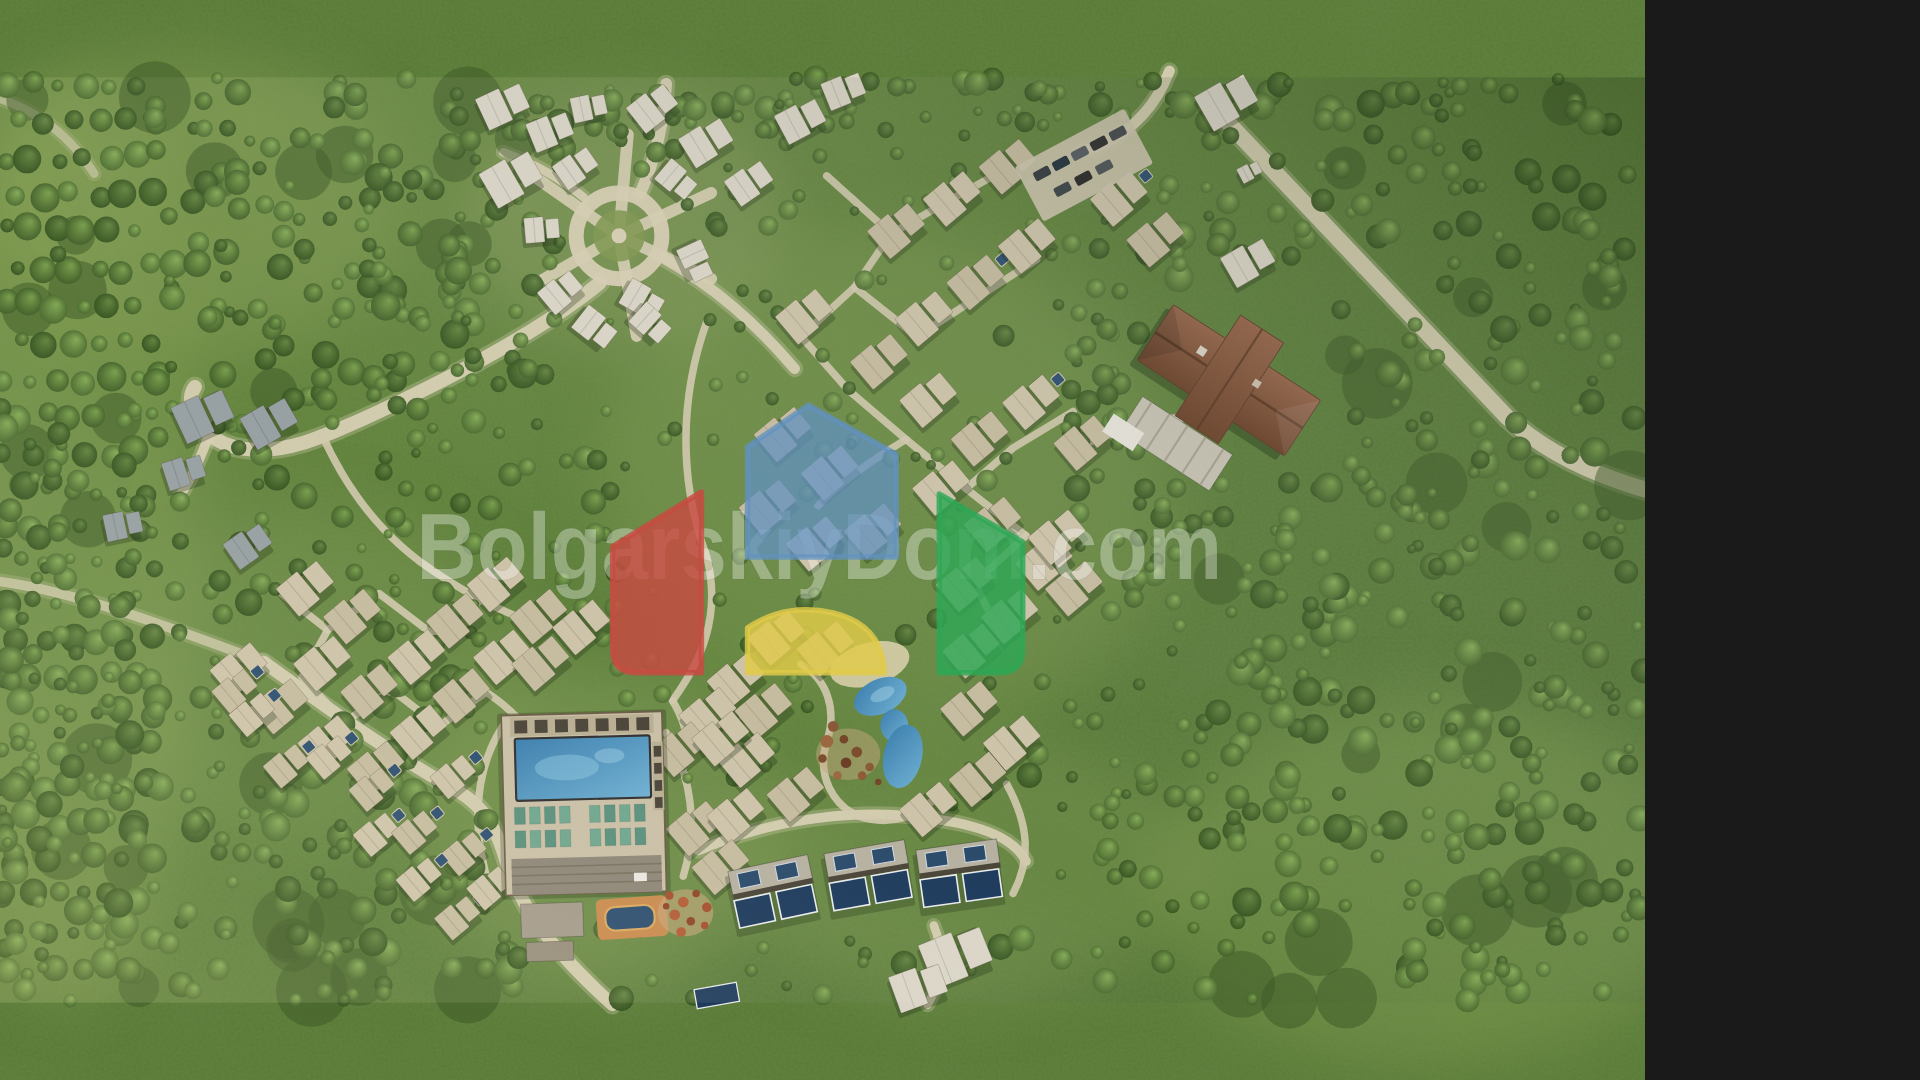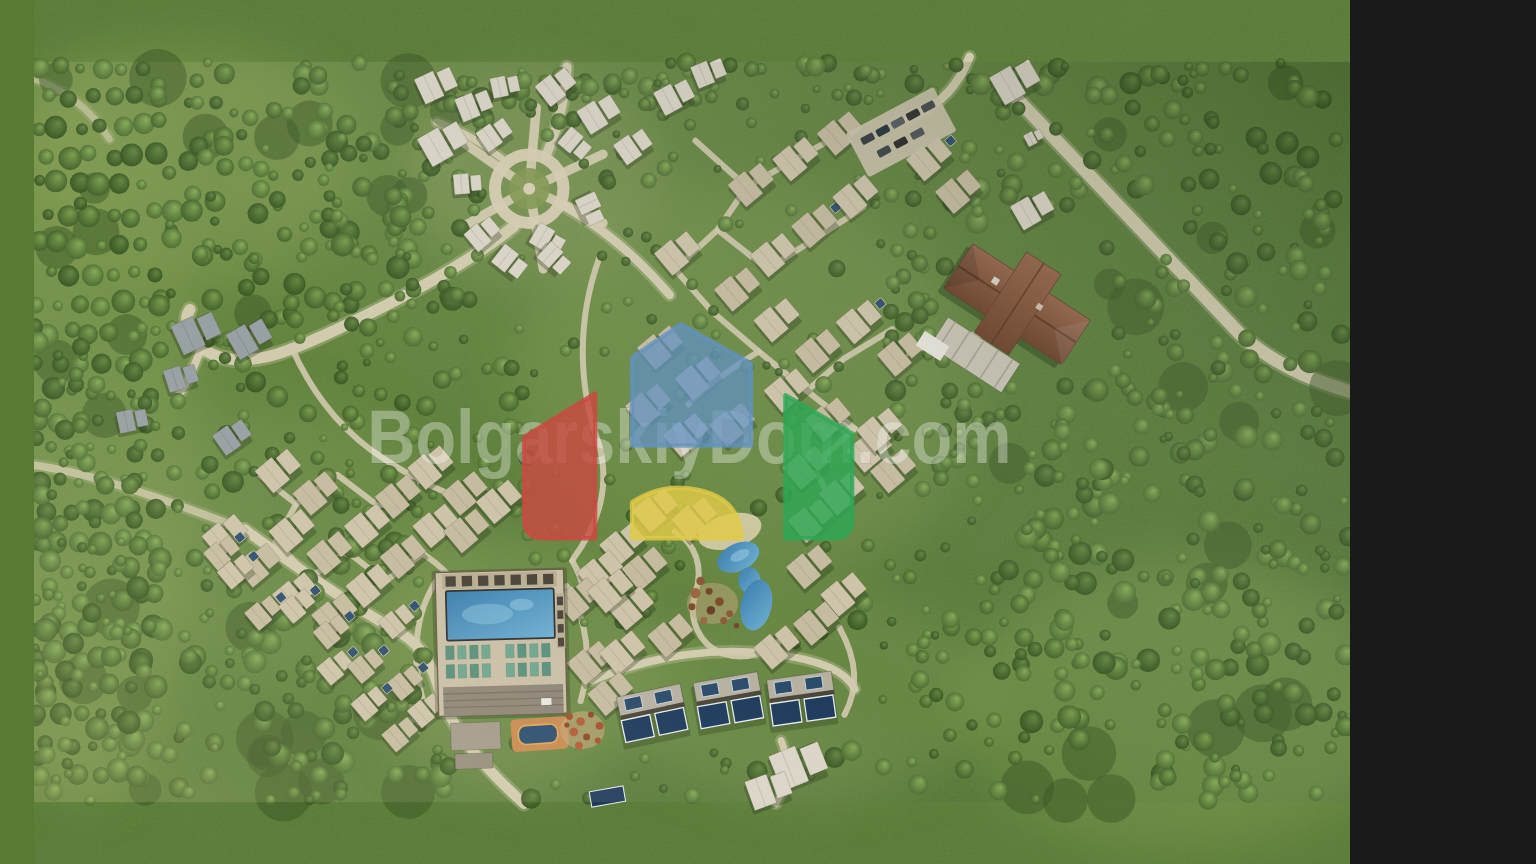--- a/index.html
+++ b/index.html
@@ -1,16 +1,16 @@
 <!DOCTYPE html>
 <html><head>
 <meta charset="utf-8">
 <style>
   html,body{margin:0;padding:0;background:#1a1a1a;}
-  .canvas{position:relative;width:1316px;height:864px;overflow:hidden;background:#587a33;padding-left:34px;}
+  .canvas{position:relative;width:1316px;height:864px;overflow:hidden;background:#587a33;}
   svg{display:block;width:100%;height:100%;}
   #wm-text{font-family:"Liberation Sans","DejaVu Sans",sans-serif;font-weight:bold;}
 </style>
 </head>
 <body>
 
 <div class="canvas">
   <svg id="scene" viewBox="0 0 1536 864" xmlns="http://www.w3.org/2000/svg">
     <defs id="defs">
         <linearGradient id="bg" x1="0" y1="0" x2="1" y2="1">

